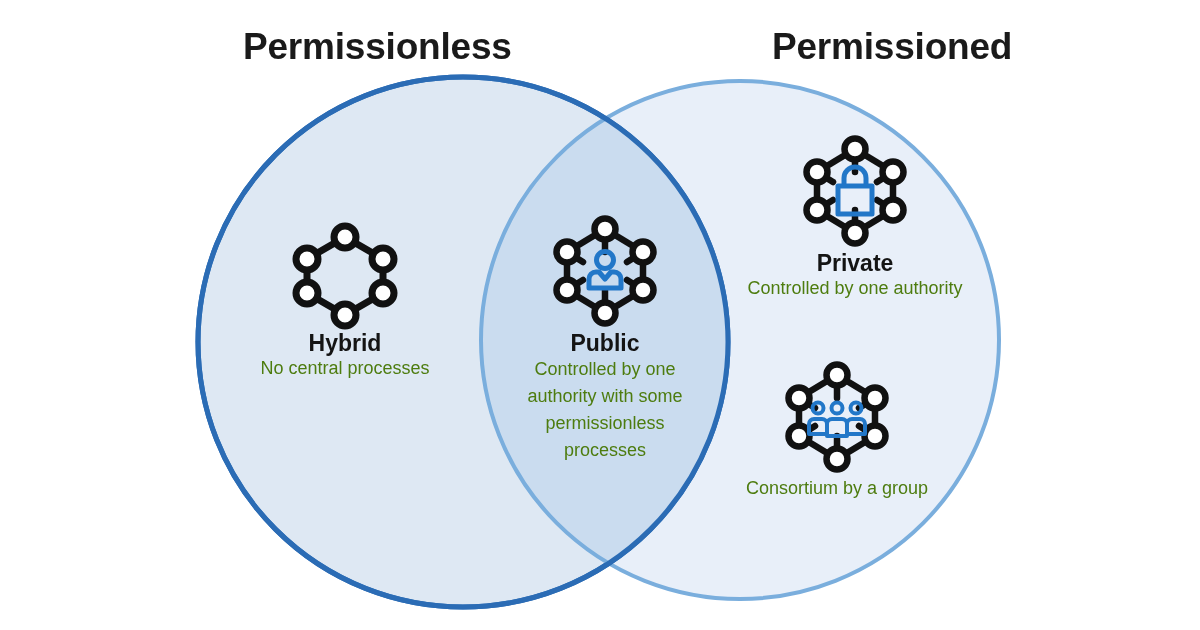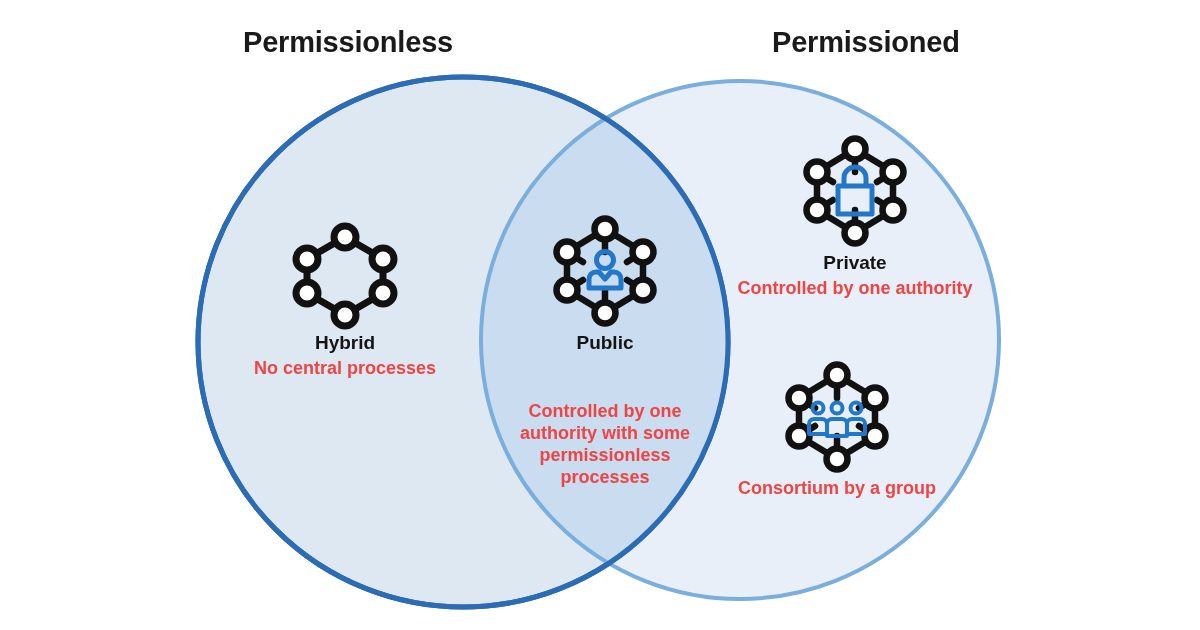--- a/index.html
+++ b/index.html
@@ -22,58 +22,58 @@
     position: absolute;
     left: 0;
     top: 0;
     width: 1200px;
     height: 630px;
   }
 
   
   .cat-label {
     position: absolute;
-    font-size: 29px;
+    font-size: 37px;
     font-weight: bold;
     color: #1a1a1a;
     letter-spacing: -0.2px;
     white-space: nowrap;
   }
   #label-permissionless { left: 243px; top: 26px; }
   #label-permissioned  { left: 772px; top: 26px; }
 
   
   .group {
     position: absolute;
     text-align: center;
   }
   .group .caption-title {
-    font-size: 19px;
+    font-size: 23px;
     font-weight: bold;
     color: #141414;
     line-height: 26px;
     white-space: nowrap;
   }
   .group .caption-desc {
     font-size: 18px;
-    font-weight: bold;
-    color: #ef4444;
+    font-weight: normal;
+    color: #4d7c0f;
     line-height: 24px;
   }
   .icon-wrap {
     display: block;
     margin: 0 auto;
   }
 
   #group-public     { left: 235px; top: 222px; width: 220px; }
   #group-hybrid     { left: 512px; top: 212px; width: 186px; }
   #group-private    { left: 718px; top: 132px; width: 274px; }
   #group-consortium { left: 700px; top: 358px; width: 274px; }
 
-  #group-hybrid .caption-desc { line-height: 22px; margin-top: 44px; }
+  #group-hybrid .caption-desc { line-height: 27px; }
 </style>
 </head>
 <body>
 
 <div id="canvas">
 
   <svg id="venn-svg" viewBox="0 0 1200 630">
     <defs>
       <clipPath id="clip-left">
         <circle cx="463" cy="342" r="265"></circle>

